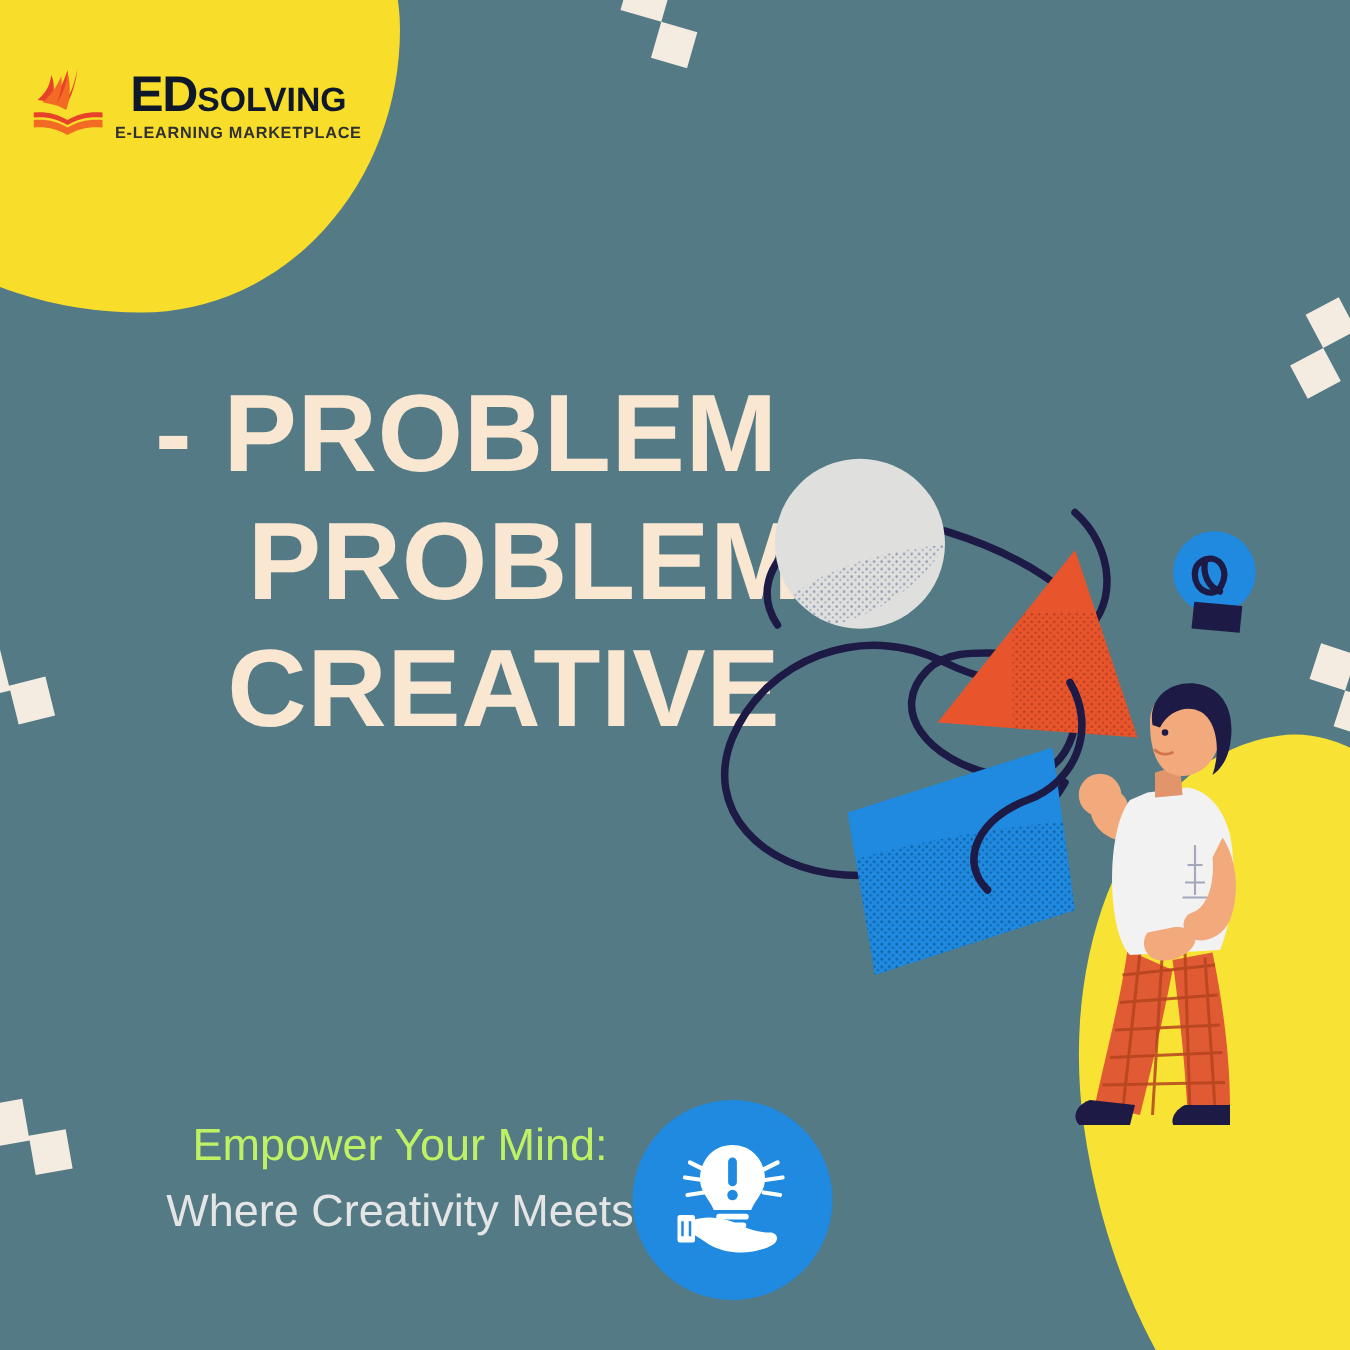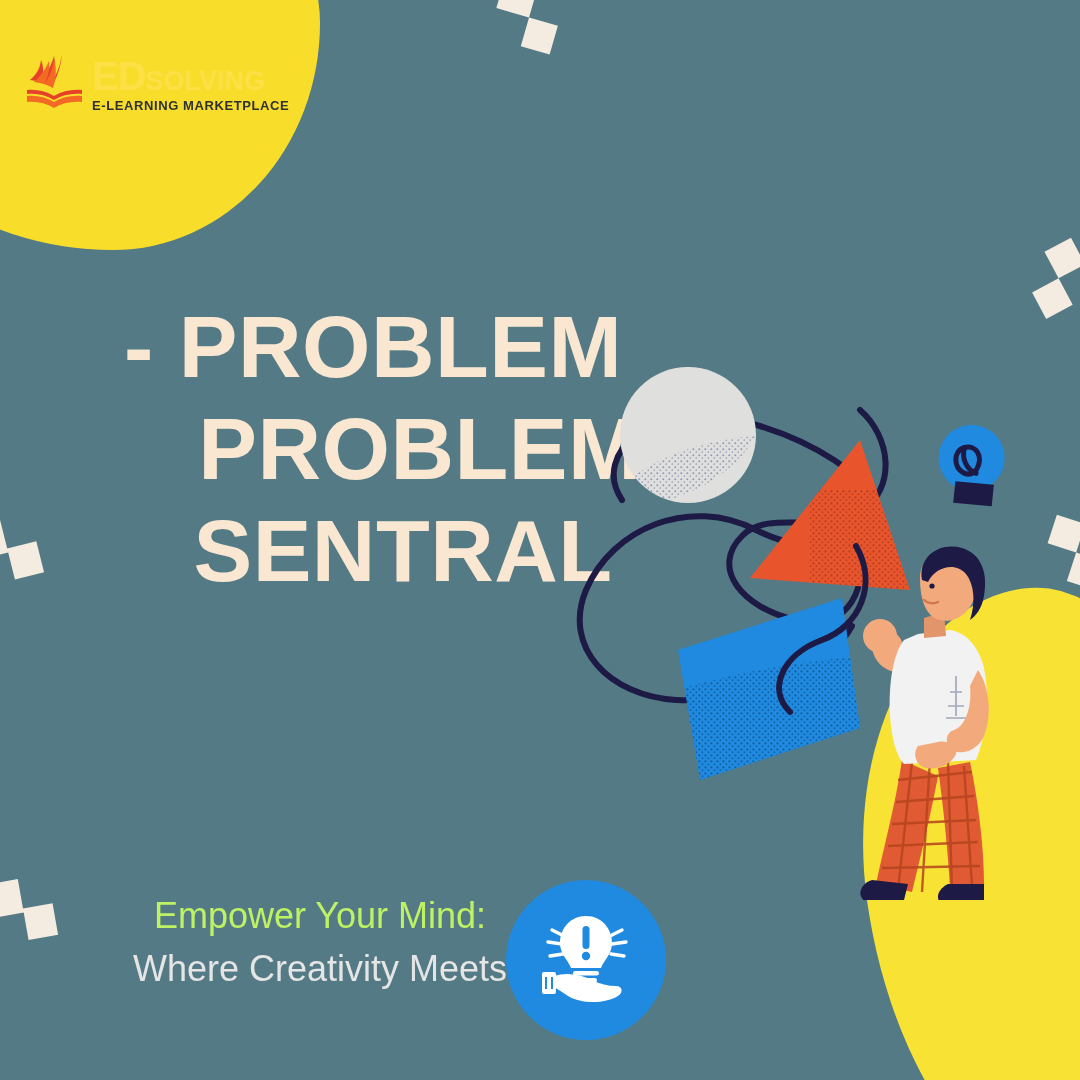--- a/index.html
+++ b/index.html
@@ -43,21 +43,22 @@
     position:absolute;left:24px;top:52px;
     display:flex;align-items:flex-end;gap:4px;
   }
   .logo-mark{width:64px;height:62px;flex:0 0 auto;}
   .logo-text{
     display:flex;flex-direction:column;
     line-height:1;padding-bottom:2px;
   }
   .logo-row1{
     display:flex;align-items:baseline;
-    color:#fde047;
+    color:#0f172a;
+    justify-content:center;
   }
   .logo-ed{
     font-size:40px;font-weight:bold;letter-spacing:-1px;
     font-family:"Liberation Sans", sans-serif;
   }
   .logo-sentral{
     font-size:27px;font-weight:bold;letter-spacing:0px;
     font-family:"Liberation Sans", sans-serif;
   }
   .logo-tag{
@@ -152,21 +153,21 @@
         <span class="logo-ed">ED</span>
         <span class="logo-sentral">SOLVING</span>
       </div>
       <div class="logo-tag">E-LEARNING MARKETPLACE</div>
     </div>
   </div>
 
   <div class="headline">
     <span class="hl hl-1">- PROBLEM</span>
     <span class="hl hl-2">PROBLEM</span>
-    <span class="hl hl-3">SENTRAL</span>
+    <span class="hl hl-3">CREATIVE</span>
   </div>
 
   <div class="illo">
     <svg width="520" height="560" viewBox="0 0 520 560">
       <defs>
         <pattern id="speck" width="6" height="6" patternUnits="userSpaceOnUse">
           <circle cx="1.3" cy="1.3" r="1.05" fill="#8d93b0"></circle>
           <circle cx="4.3" cy="4.0" r="0.85" fill="#8d93b0"></circle>
         </pattern>
         <pattern id="speckO" width="6" height="6" patternUnits="userSpaceOnUse">

